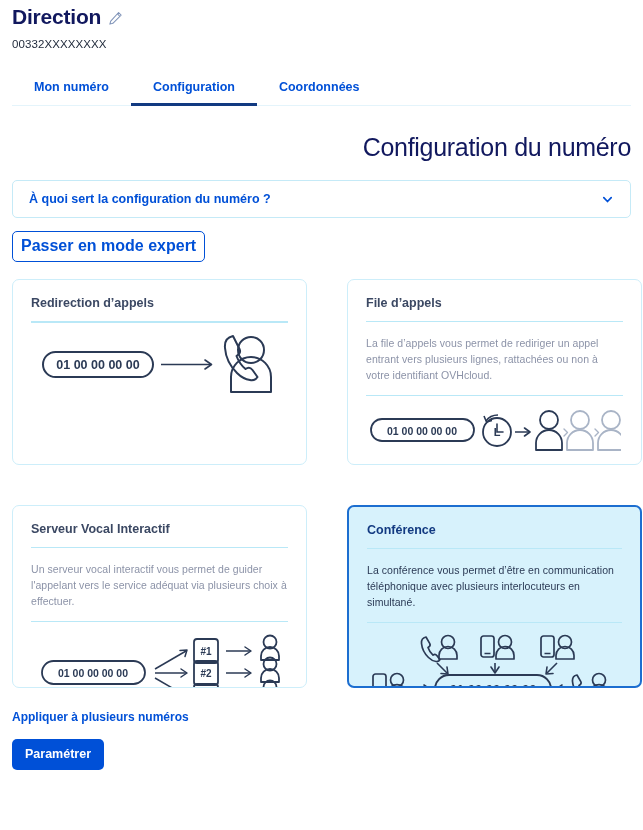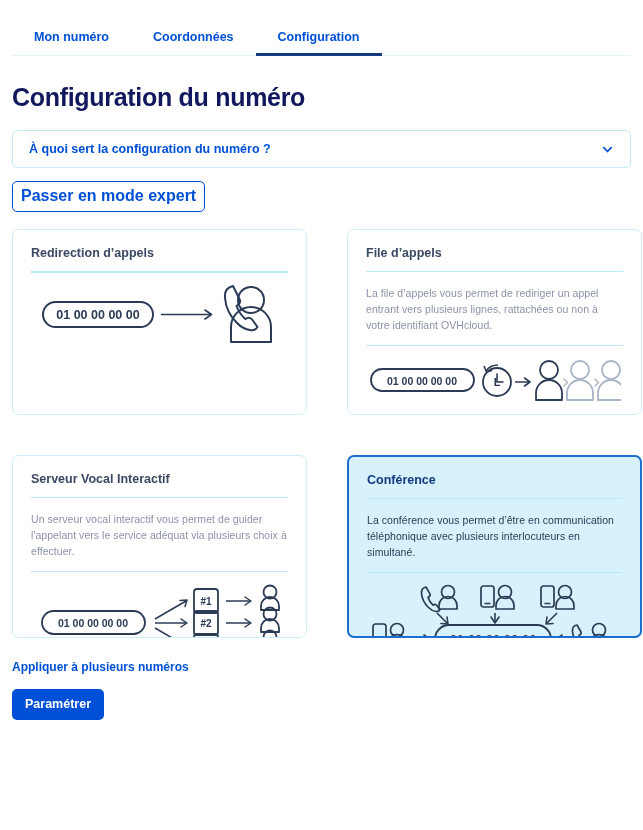--- a/index.html
+++ b/index.html
@@ -32,22 +32,22 @@
   .tab {
     font-size: 12.5px; font-weight: bold; color: #0050d7;
     padding: 8px 22px 9px 22px; cursor: pointer;
     border-bottom: 3px solid transparent; margin-bottom: -1px;
     white-space: nowrap;
   }
   .tab.active { border-bottom-color: #123a81; }
 
   
   .section-title {
-    font-size: 25px; color: #11185e; font-weight: bold;
-    margin: 27px 0 0 0; letter-spacing: -0.3px;
+    font-size: 25px; color: #11185e; font-weight: normal;
+    margin: 27px 0 0 0; letter-spacing: -0.3px; text-align: right;
   }
 
   
   .accordion {
     margin-top: 18px; height: 38px;
     border: 1px solid #c5eaf7; border-radius: 5px;
     display: flex; align-items: center; justify-content: space-between;
     padding: 0 16px; cursor: pointer; background: #fff;
   }
   .accordion-label { font-size: 12.5px; font-weight: bold; color: #0050d7; }
@@ -108,26 +108,38 @@
     font-family: "Liberation Sans", sans-serif;
     text-align: center;
   }
 </style>
 </head>
 <body>
 
 <div class="page">
 
   
+  <div class="header">
+    <div class="title-row">
+      <div class="page-title">Direction</div>
+      <span class="pencil-icon">
+        <svg viewBox="0 0 16 16" width="15" height="15">
+          <path d="M11.3 1.6 L14 4.3 L5.2 13.1 L2 14 L2.9 10.8 Z" fill="none" stroke="#7f93b8" stroke-width="1.1" stroke-linejoin="round"></path>
+          <path d="M10 3 L12.6 5.6" fill="none" stroke="#7f93b8" stroke-width="1.1"></path>
+        </svg>
+      </span>
+    </div>
+    <div class="subtitle">00332XXXXXXXX</div>
+  </div>
 
   
   <div class="tabs">
     <div class="tab">Mon numéro</div>
+    <div class="tab active">Configuration</div>
     <div class="tab">Coordonnées</div>
-    <div class="tab active">Configuration</div>
   </div>
 
   
   <h1 class="section-title">Configuration du numéro</h1>
 
   
   <div class="accordion">
     <span class="accordion-label">À quoi sert la configuration du numéro ?</span>
     <span class="chevron-down">
       <svg viewBox="0 0 14 14" width="13" height="13">

